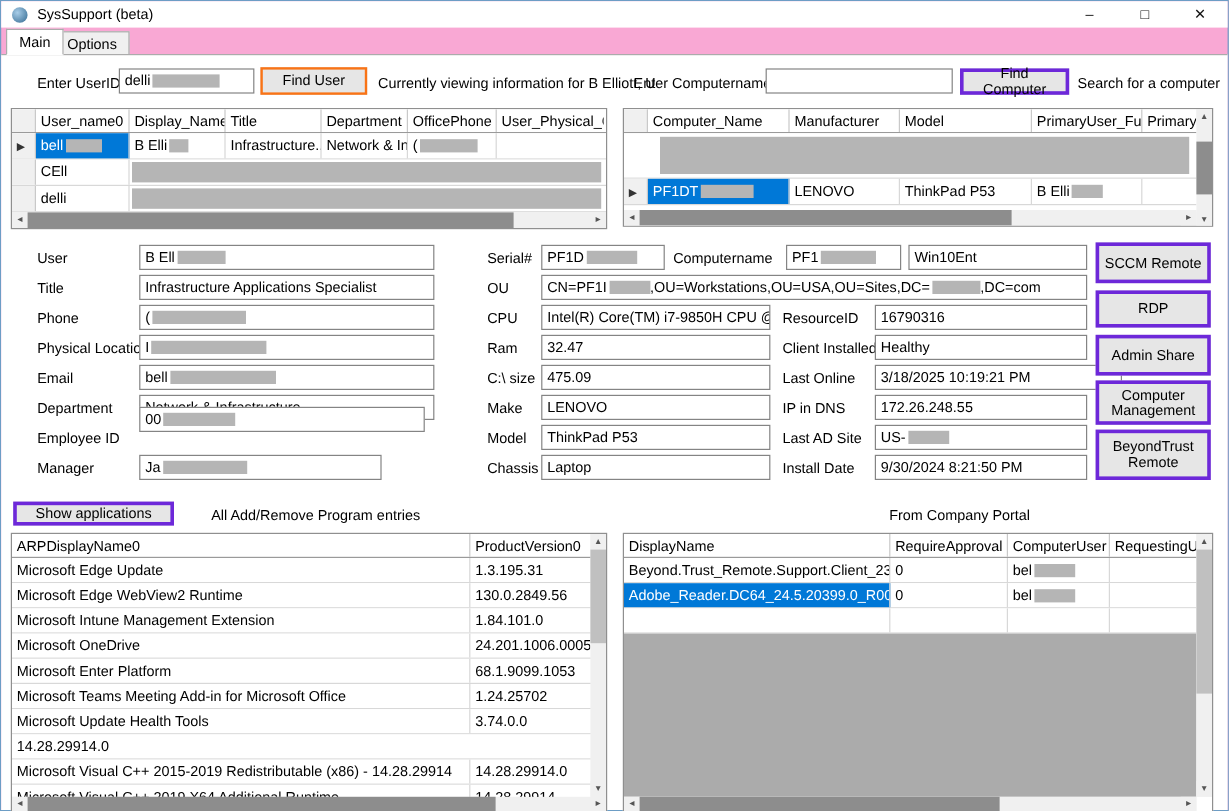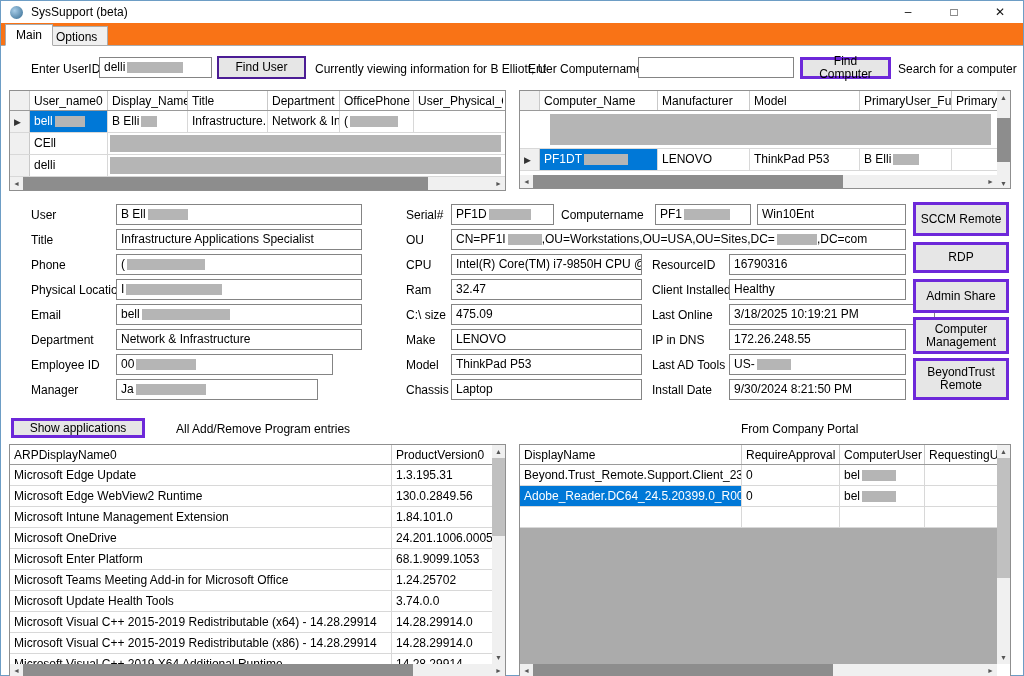--- a/index.html
+++ b/index.html
@@ -1,32 +1,32 @@
 <!DOCTYPE html>
 <html><head>
 <meta charset="utf-8">
 <style>
   *{margin:0;padding:0;box-sizing:border-box}
   html,body{width:1024px;height:676px;overflow:hidden;background:#fff;
     font-family:"Liberation Sans",sans-serif;font-size:12px;color:#000}
-  .window{position:absolute;inset:0;background:#f97316;border:1px solid #6d9dc5}
+  .window{position:absolute;inset:0;background:#f9a8d4;border:1px solid #6d9dc5}
   .titlebar{position:absolute;left:0;top:0;right:0;height:22px;background:#fff;display:flex;align-items:center}
   .app-icon{width:13px;height:13px;border-radius:50%;margin:0 8px 0 9px;
     background:radial-gradient(circle at 35% 35%,#a8cde8,#31688f);flex:0 0 13px}
   .win-controls{margin-left:auto;display:flex;height:100%}
   .win-btn{width:46px;height:100%;display:flex;align-items:center;justify-content:center;font-size:12px;color:#111}
   .tab{position:absolute;height:20px;padding:3px 10px;background:#f0f0f0;border:1px solid #ababab;white-space:nowrap}
   .tab.active{background:#fff;border-bottom:1px solid #fff;z-index:3;height:22px}
   .page{position:absolute;left:0;top:44px;right:0;bottom:0;background:#fff;border-top:1px solid #ababab}
   .lbl{position:absolute;white-space:nowrap;line-height:14px}
   .field{position:absolute;height:21px;background:#fff;border:1px solid #848484;padding:2px 4px;
     white-space:nowrap;overflow:hidden;line-height:15px}
   .btn{position:absolute;background:#e6e6e6;border:3px solid #6d28d9;display:flex;align-items:center;
     justify-content:center;text-align:center;line-height:13px;padding:1px 3px}
-  .btn.primary{border:2px solid #4c1d95}
+  .btn.primary{border:2px solid #f97316}
   .redact{display:inline-block;height:11px;background:#b5b5b5;vertical-align:middle;margin-left:2px}
   .grid{position:absolute;background:#fff;border:1px solid #8f8f8f;overflow:hidden}
   .ghrow{display:flex;height:20px;background:#fff;border-bottom:1px solid #9a9a9a}
   .gh{padding:3px 4px;border-right:1px solid #c9c9c9;white-space:nowrap;overflow:hidden;flex:0 0 auto}
   .grow{display:flex;background:#fff;border-bottom:1px solid #d8d8d8;position:relative}
   .h22{height:22px}.h21{height:21px}
   .gc{padding:3px 4px;border-right:1px solid #d8d8d8;white-space:nowrap;overflow:hidden;flex:0 0 auto}
   .rowhdr{background:#f0f0f0;border-right:1px solid #c9c9c9}
   .sel{background:#0078d7;color:#fff}
   .selarrow{font-size:9px;color:#333;line-height:15px}
@@ -161,21 +161,21 @@
     <span class="lbl" style="left:30px;top:237px">Physical Location</span>
     <div class="field" style="left:115px;top:233px;width:246px"><span>I</span><span class="redact" style="width:96px"></span></div>
 
     <span class="lbl" style="left:30px;top:262px">Email</span>
     <div class="field" style="left:115px;top:258px;width:246px"><span>bell</span><span class="redact" style="width:88px"></span></div>
 
     <span class="lbl" style="left:30px;top:287px">Department</span>
     <div class="field" style="left:115px;top:283px;width:246px">Network &amp; Infrastructure</div>
 
     <span class="lbl" style="left:30px;top:312px">Employee ID</span>
-    <div class="field" style="left:115px;top:308px;width:217px"><span>00</span><span class="redact" style="width:60px"></span></div>
+    <div class="field" style="left:115px;top:293px;width:238px"><span>00</span><span class="redact" style="width:60px"></span></div>
 
     <span class="lbl" style="left:30px;top:337px">Manager</span>
     <div class="field" style="left:115px;top:333px;width:202px"><span>Ja</span><span class="redact" style="width:70px"></span></div>
 
     <span class="lbl" style="left:405px;top:162px">Serial#</span>
     <div class="field" style="left:450px;top:158px;width:103px"><span>PF1D</span><span class="redact" style="width:42px"></span></div>
 
     <span class="lbl" style="left:560px;top:162px">Computername</span>
     <div class="field" style="left:654px;top:158px;width:96px"><span>PF1</span><span class="redact" style="width:46px"></span></div>
     <div class="field" style="left:756px;top:158px;width:149px">Win10Ent</div>
@@ -198,21 +198,21 @@
     <span class="lbl" style="left:651px;top:262px">Last Online</span>
     <div class="field" style="left:728px;top:258px;width:206px">3/18/2025 10:19:21 PM</div>
 
     <span class="lbl" style="left:405px;top:287px">Make</span>
     <div class="field" style="left:450px;top:283px;width:191px">LENOVO</div>
     <span class="lbl" style="left:651px;top:287px">IP in DNS</span>
     <div class="field" style="left:728px;top:283px;width:177px">172.26.248.55</div>
 
     <span class="lbl" style="left:405px;top:312px">Model</span>
     <div class="field" style="left:450px;top:308px;width:191px">ThinkPad P53</div>
-    <span class="lbl" style="left:651px;top:312px">Last AD Tools</span>
+    <span class="lbl" style="left:651px;top:312px">Last AD Site</span>
     <div class="field" style="left:728px;top:308px;width:177px"><span>US-</span><span class="redact" style="width:34px"></span></div>
 
     <span class="lbl" style="left:405px;top:337px">Chassis</span>
     <div class="field" style="left:450px;top:333px;width:191px">Laptop</div>
     <span class="lbl" style="left:651px;top:337px">Install Date</span>
     <div class="field" style="left:728px;top:333px;width:177px">9/30/2024 8:21:50 PM</div>
 
     <div class="btn" style="left:912px;top:156px;width:96px;height:34px">SCCM Remote</div>
     <div class="btn" style="left:912px;top:196px;width:96px;height:31px">RDP</div>
     <div class="btn" style="left:912px;top:233px;width:96px;height:34px">Admin Share</div>
@@ -250,21 +250,20 @@
       </div>
       <div class="grow h21">
         <div class="gc" style="width:382px">Microsoft Teams Meeting Add-in for Microsoft Office</div>
         <div class="gc" style="width:100px;border-right:none">1.24.25702</div>
       </div>
       <div class="grow h21">
         <div class="gc" style="width:382px">Microsoft Update Health Tools</div>
         <div class="gc" style="width:100px;border-right:none">3.74.0.0</div>
       </div>
       <div class="grow h21">
-        <div class="gc" style="width:382px">Microsoft Visual C++ 2015-2019 Redistributable (x64) - 14.28.29914</div>
         <div class="gc" style="width:100px;border-right:none">14.28.29914.0</div>
       </div>
       <div class="grow h21">
         <div class="gc" style="width:382px">Microsoft Visual C++ 2015-2019 Redistributable (x86) - 14.28.29914</div>
         <div class="gc" style="width:100px;border-right:none">14.28.29914.0</div>
       </div>
       <div class="grow h21">
         <div class="gc" style="width:382px">Microsoft Visual C++ 2019 X64 Additional Runtime</div>
         <div class="gc" style="width:100px;border-right:none">14.28.29914</div>
       </div>

